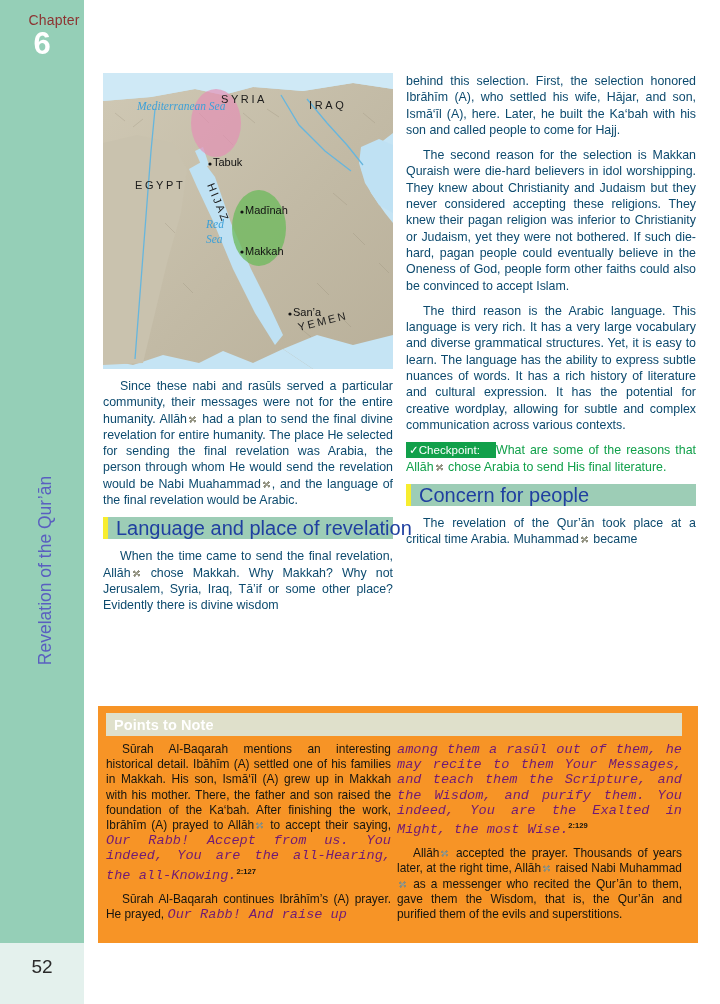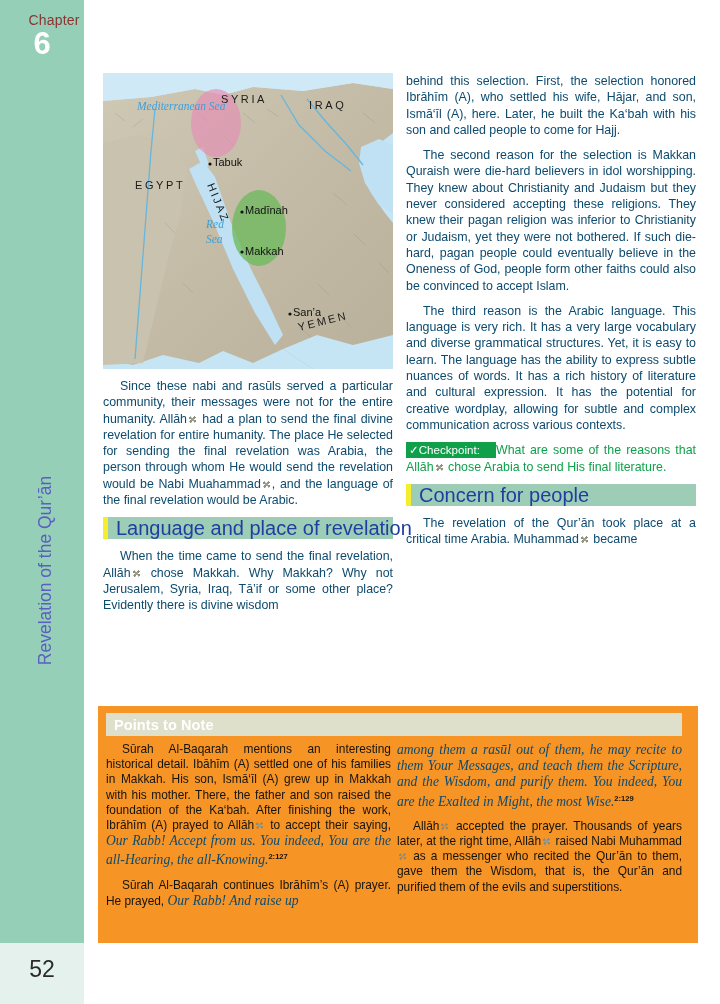--- a/index.html
+++ b/index.html
@@ -55,21 +55,21 @@
     position: absolute;
     left: 0; top: 943px;
     width: 84px; height: 61px;
     background: #e4f1ed;
   }
   #page-number {
     position: absolute;
     left: 0; top: 13px;
     width: 84px;
     text-align: center;
-    font-size: 23px;
+    font-size: 19px;
     color: #2b2b2b;
   }
 
   
   .col { position: absolute; width: 290px; }
   #col-left  { left: 103px; top: 73px; }
   #col-right { left: 406px; top: 73px; }
 
   p.body {
     margin: 0 0 9px 0;
@@ -176,24 +176,24 @@
   #points-body p {
     margin: 0 0 9px 0;
     font-size: 11.9px;
     line-height: 15.2px;
     color: #14140f;
     text-align: justify;
     text-indent: 16px;
   }
   #points-body p.noindent { text-indent: 0; }
   .quran {
-    font-family: Liberation Serif, serif;
+    font-family: Liberation Mono, monospace;
     font-style: italic;
     font-size: 13.6px;
-    color: #0c4a6e;
+    color: #701a75;
   }
   .ayah {
     font-family: "Liberation Sans", sans-serif;
     font-style: normal;
     font-size: 7.6px;
     font-weight: bold;
     vertical-align: 5px;
     color: #14140f;
   }
 </style>

